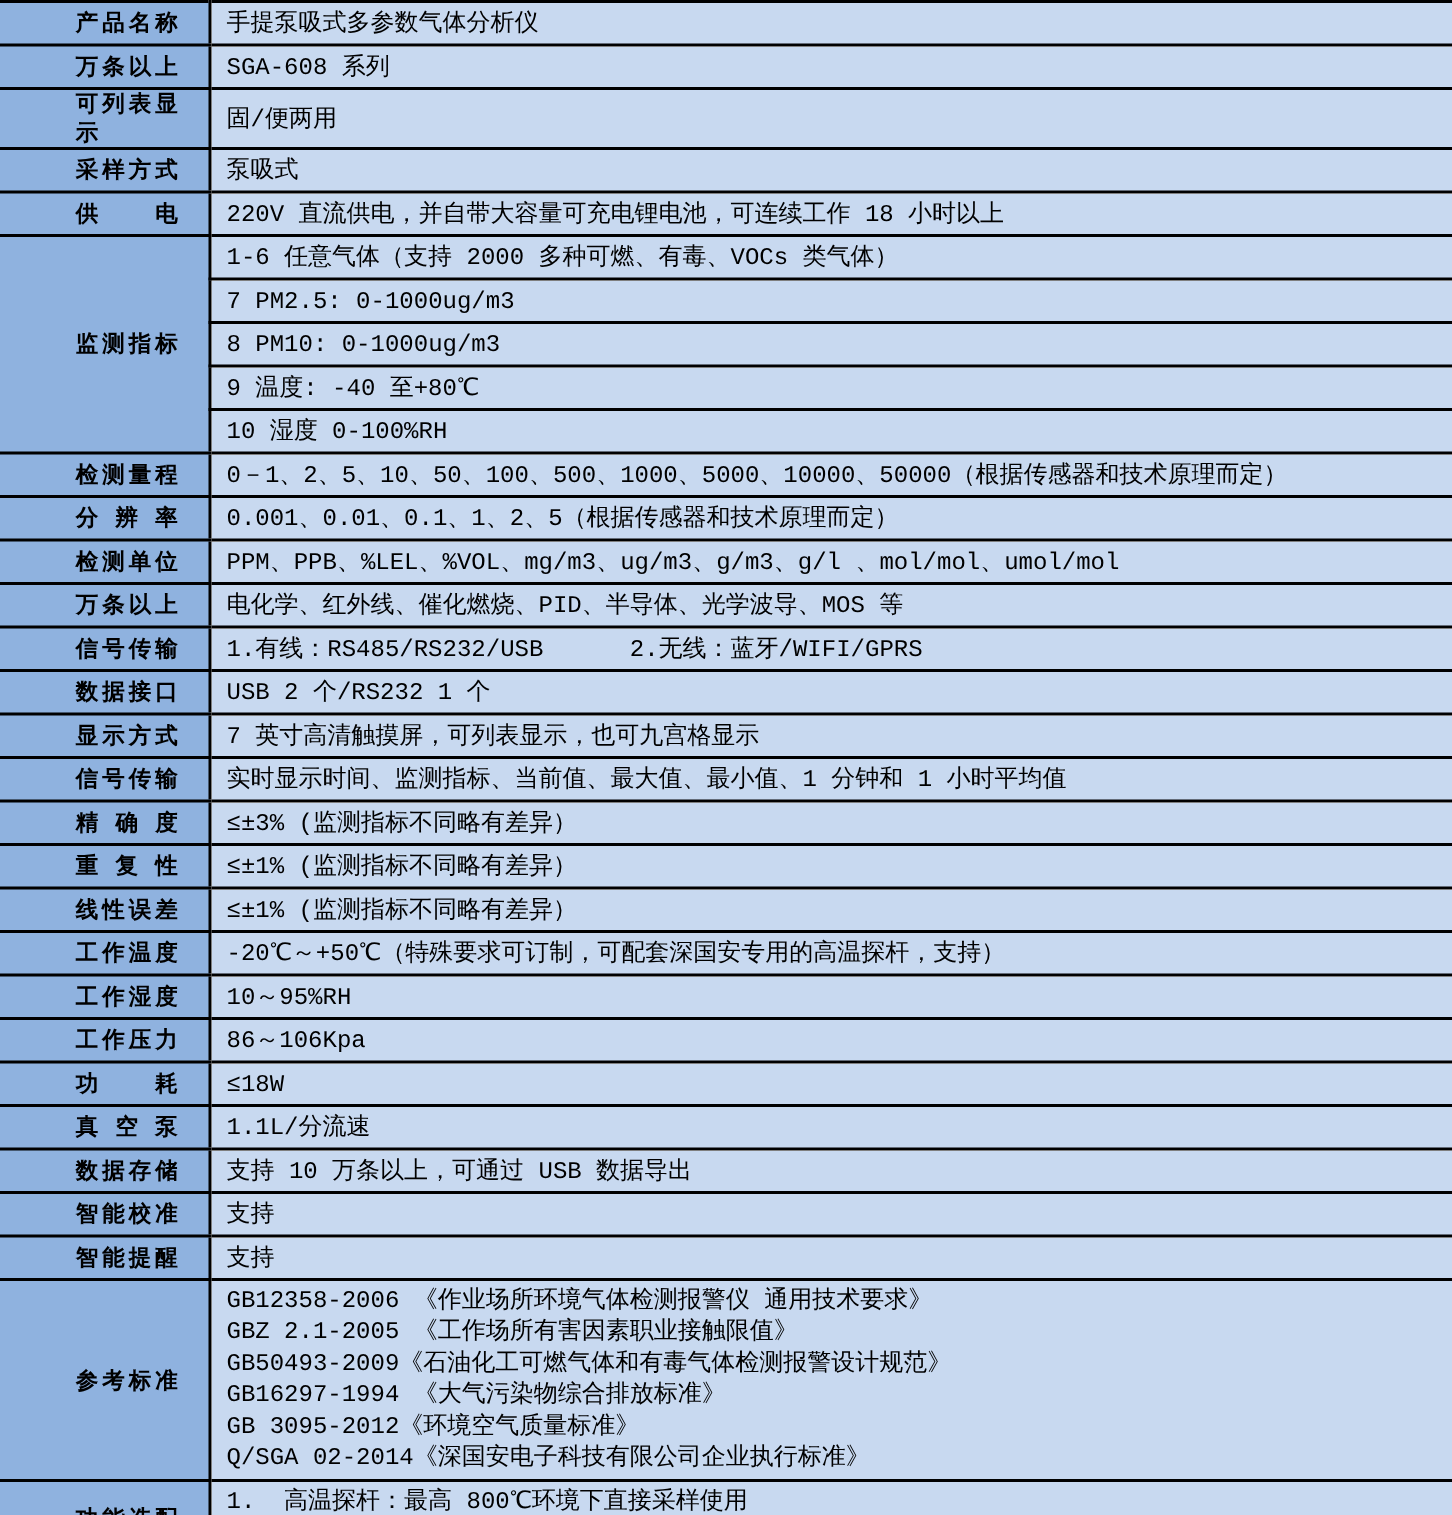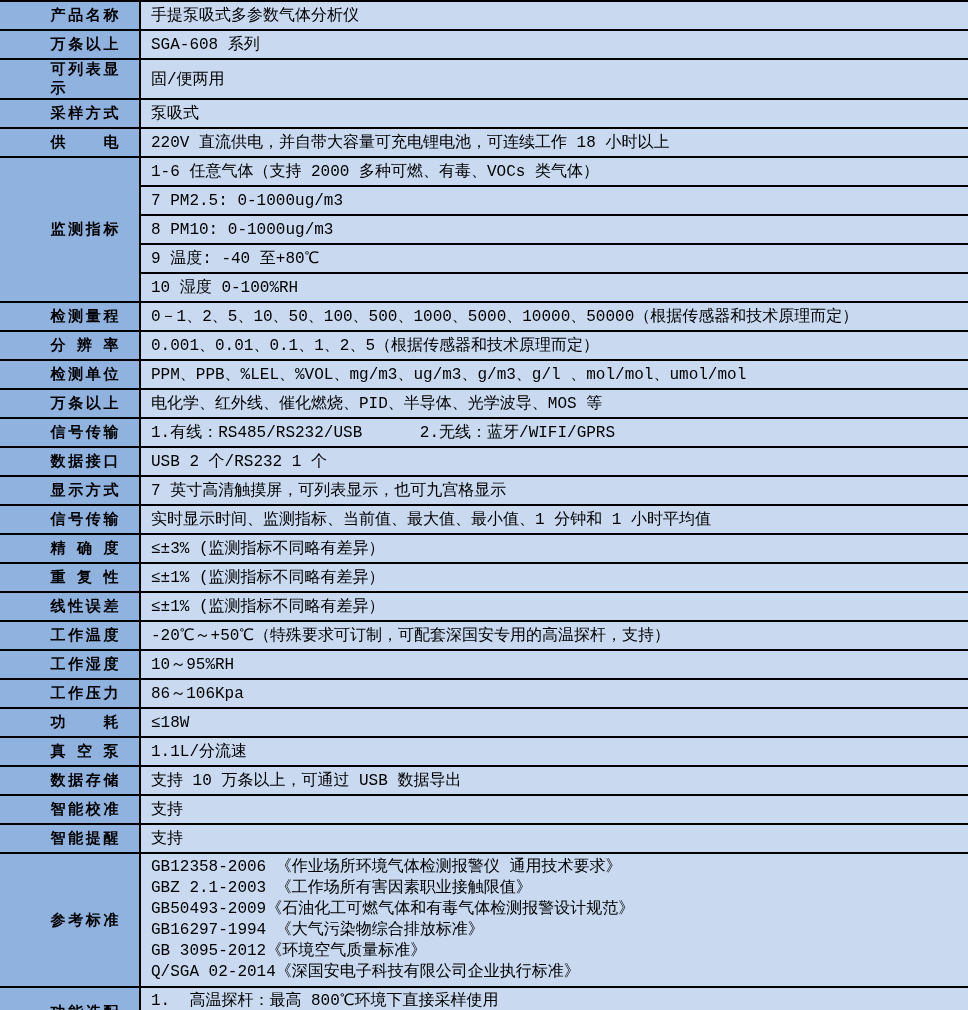--- a/index.html
+++ b/index.html
@@ -170,21 +170,21 @@
         <tr>
           <th class="label-cell"><span class="dist">智能校准</span></th>
           <td class="value-cell h-normal">支持</td>
         </tr>
         <tr>
           <th class="label-cell"><span class="dist">智能提醒</span></th>
           <td class="value-cell h-normal">支持</td>
         </tr>
         <tr>
           <th class="label-cell"><span class="dist">参考标准</span></th>
-          <td class="value-cell multiline"><div class="vline">GB12358-2006 《作业场所环境气体检测报警仪 通用技术要求》</div><div class="vline">GBZ 2.1-2003 《工作场所有害因素职业接触限值》</div><div class="vline">GB50493-2009《石油化工可燃气体和有毒气体检测报警设计规范》</div><div class="vline">GB16297-1994 《大气污染物综合排放标准》</div><div class="vline">GB 3095-2012《环境空气质量标准》</div><div class="vline">Q/SGA 02-2014《深国安电子科技有限公司企业执行标准》</div></td>
+          <td class="value-cell multiline"><div class="vline">GB12358-2006 《作业场所环境气体检测报警仪 通用技术要求》</div><div class="vline">GBZ 2.1-2005 《工作场所有害因素职业接触限值》</div><div class="vline">GB50493-2009《石油化工可燃气体和有毒气体检测报警设计规范》</div><div class="vline">GB16297-1994 《大气污染物综合排放标准》</div><div class="vline">GB 3095-2012《环境空气质量标准》</div><div class="vline">Q/SGA 02-2014《深国安电子科技有限公司企业执行标准》</div></td>
         </tr>
         <tr>
           <th class="label-cell"><span class="dist">功能选配</span></th>
           <td class="value-cell multiline"><div class="vline">1.  高温探杆：最高 800℃环境下直接采样使用</div><div class="vline">2.  高效除水除尘过滤器</div></td>
         </tr>
       </tbody>
   </table>
 </div>
 
 </body></html>

